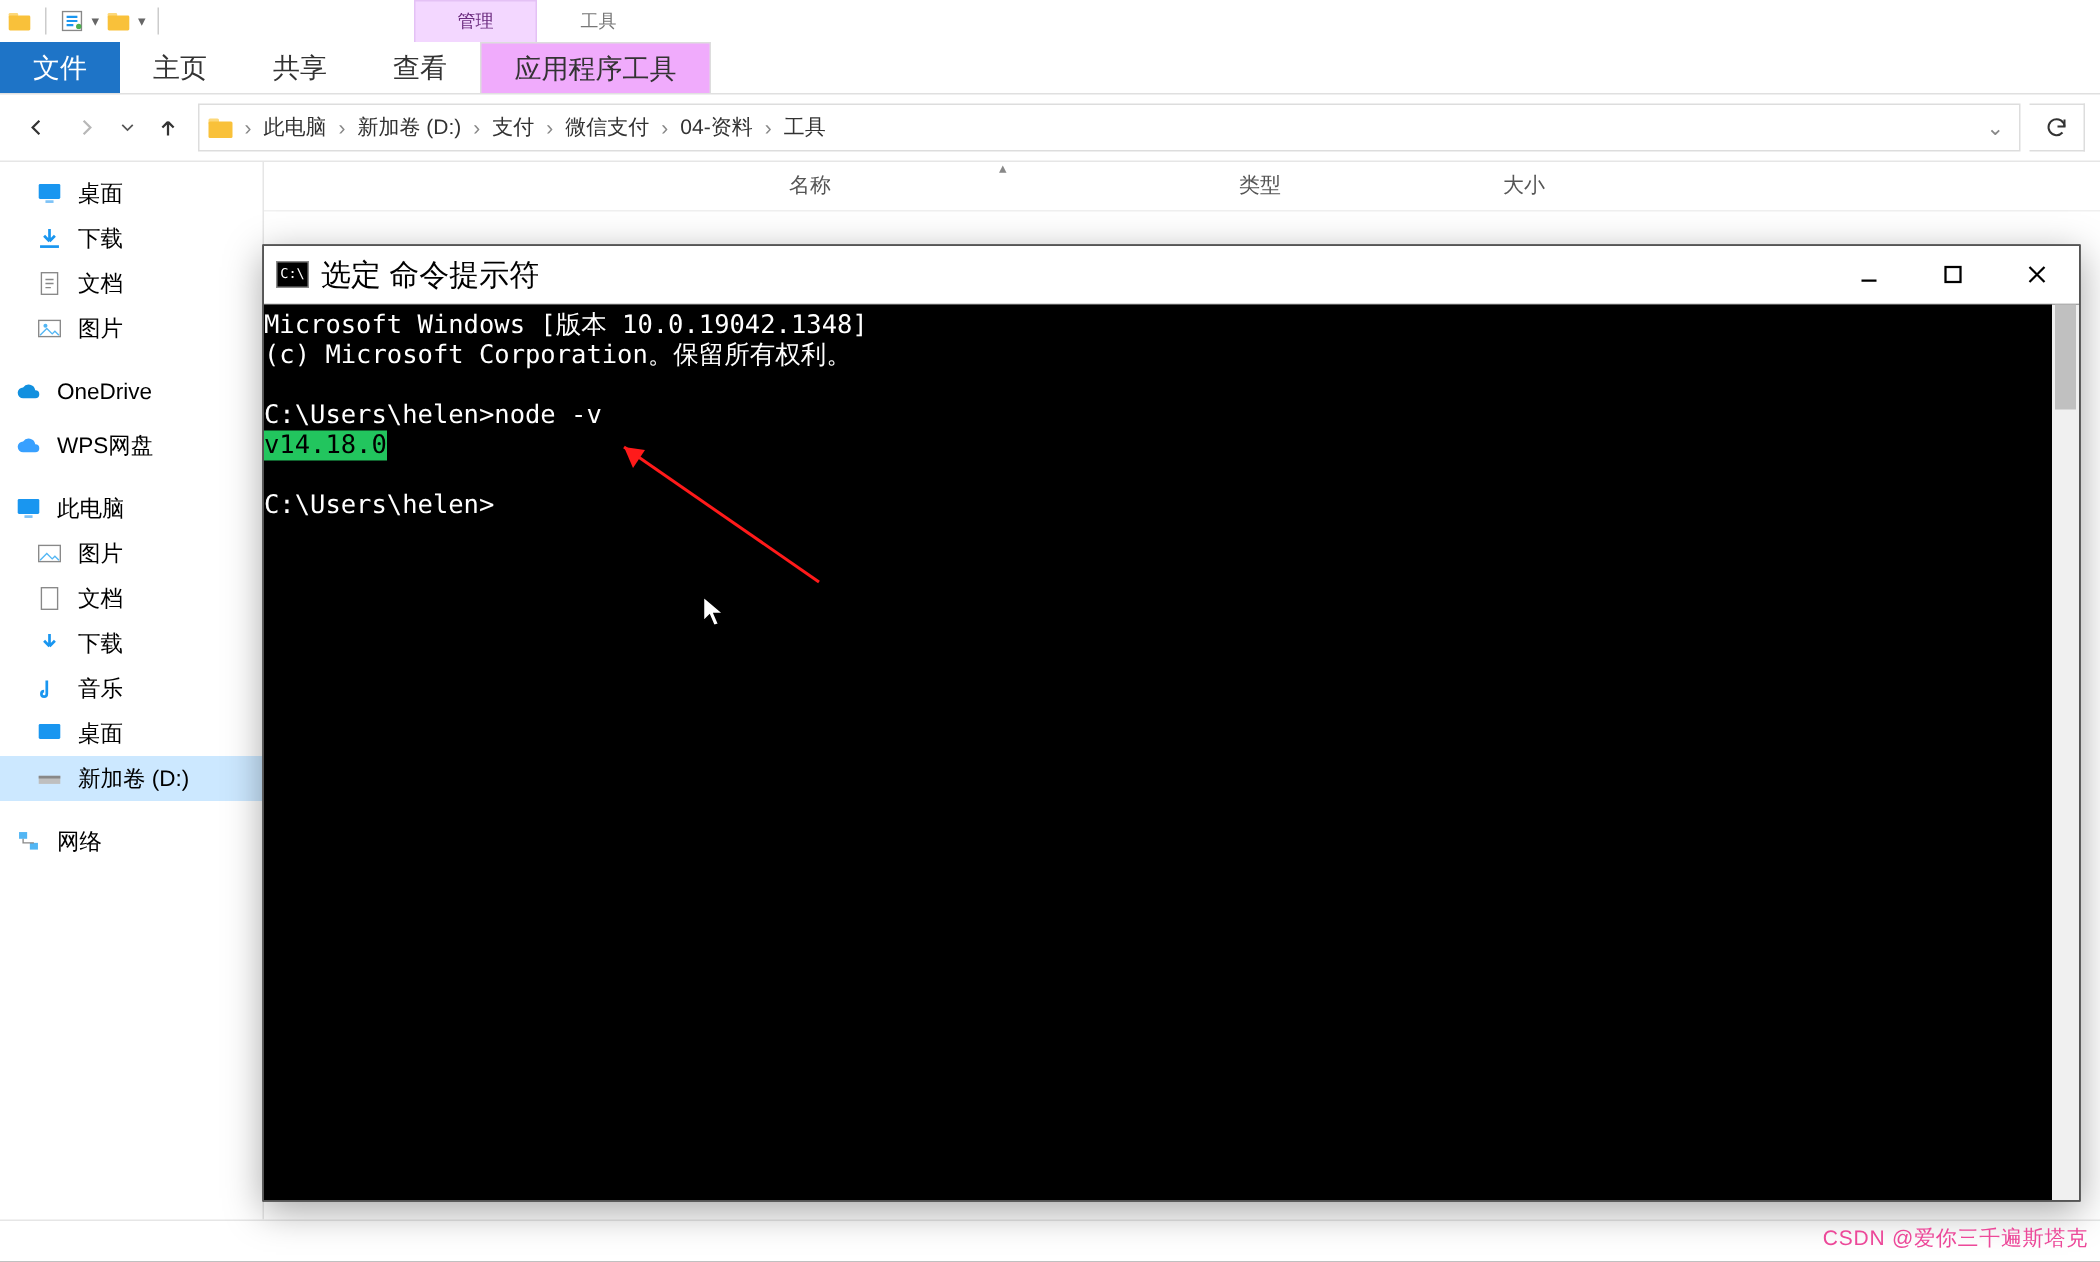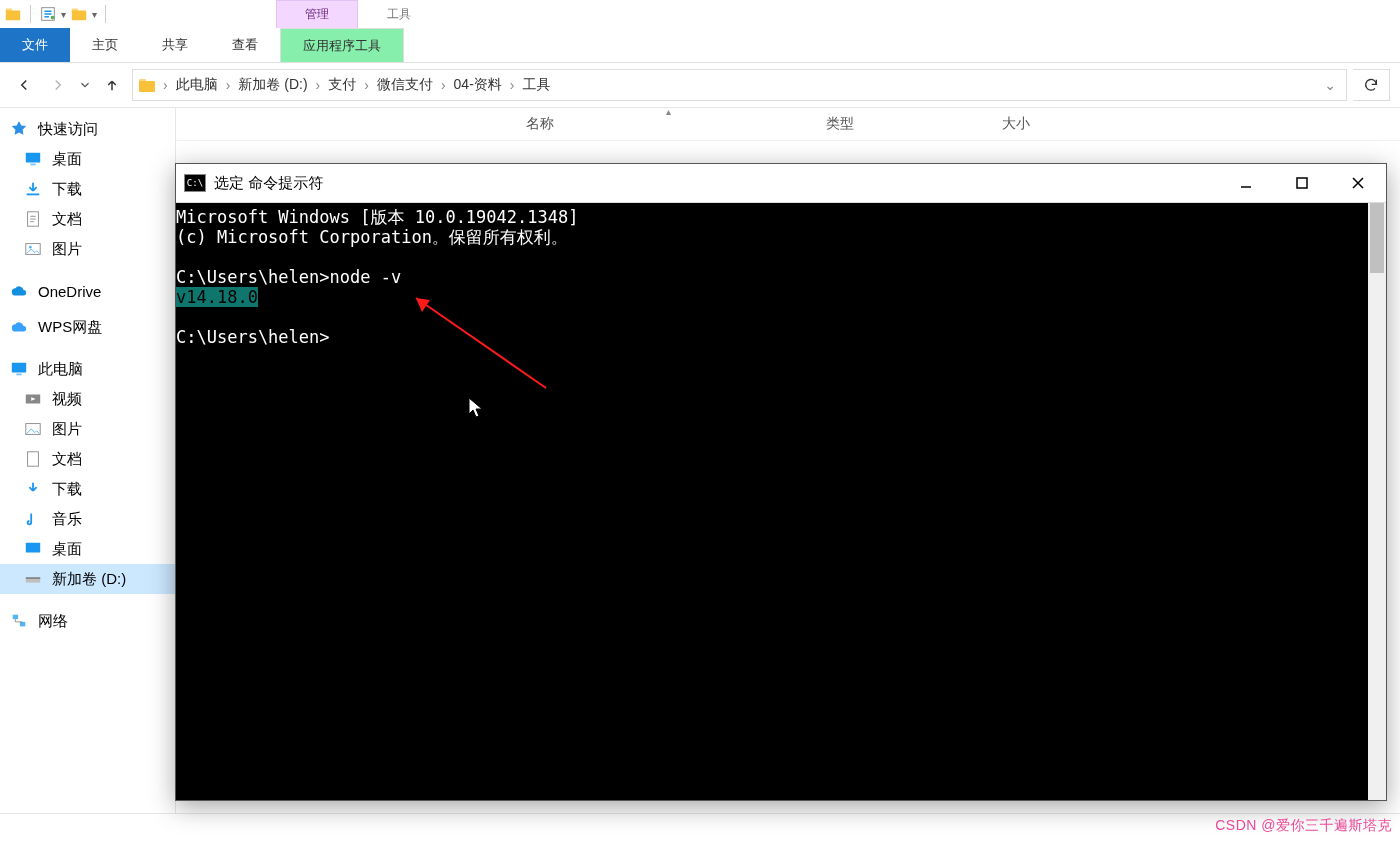--- a/index.html
+++ b/index.html
@@ -5,23 +5,23 @@
   html,body{margin:0;padding:0;width:1400px;height:841px;font-family:"Microsoft YaHei","Segoe UI",sans-serif;font-size:14px;background:#fff;overflow:hidden;color:#000}
   .titlebar{height:28px;background:#fff;display:flex;align-items:center;padding:0 4px;border-bottom:0}
   .titlebar .qat{display:flex;align-items:center;gap:4px}
   .qat .icn{width:18px;height:18px}
   .qat .sep{width:1px;height:18px;background:#ccc;margin:0 4px}
   .context-tabs{position:absolute;top:0;left:276px;display:flex;height:28px;align-items:stretch}
   .ctab{display:flex;align-items:center;justify-content:center;padding:0 28px;font-size:12px;color:#333;border:1px solid #ddd;border-bottom:none;background:#fafafa}
   .ctab.mgmt{background:#f3d7ff;color:#6a2a7e;border-color:#e4c1f5}
   .ctab.tool{background:#fff;border-color:transparent;color:#777}
   .ribbon-tabs{height:34px;display:flex;align-items:stretch;border-bottom:1px solid #e0e0e0;background:#fff}
-  .rtab{display:flex;align-items:center;justify-content:center;padding:0 22px;font-size:13px;color:#333;cursor:pointer}
+  .rtab{display:flex;align-items:center;justify-content:center;padding:0 22px;font-size:18px;color:#333;cursor:pointer}
   .rtab.file{background:#1e74c7;color:#fff;font-weight:400}
-  .rtab.app{border:1px solid #ddd;border-bottom:none;background:#86efac}
+  .rtab.app{border:1px solid #ddd;border-bottom:none;background:#f0abfc}
   .navrow{height:44px;display:flex;align-items:center;padding:0 10px;border-bottom:1px solid #e6e6e6;gap:6px}
   .navbtn{width:28px;height:28px;display:flex;align-items:center;justify-content:center;color:#555;border-radius:2px}
   .navbtn svg{width:18px;height:18px}
   .addr{flex:1;height:30px;border:1px solid #ddd;display:flex;align-items:center;padding:0 4px;gap:2px;font-size:14px;color:#333}
   .addr .folder-icn{width:20px;height:20px;margin-right:4px}
   .addr .crumb{padding:2px 6px;white-space:nowrap}
   .addr .chev{color:#888}
   .refresh{width:36px;height:30px;border:1px solid #ddd;border-left:none;display:flex;align-items:center;justify-content:center}
   .body{display:flex;height:calc(100% - 28px - 34px - 44px - 30px)}
   .sidebar{width:175px;border-right:1px solid #e6e6e6;overflow:hidden;padding-top:6px}
@@ -35,27 +35,27 @@
   .col{position:absolute}
   .col.name{left:350px}
   .col.type{left:650px}
   .col.size{left:826px}
   .sort-ind{position:absolute;left:490px;top:-2px;color:#888;font-size:10px}
   
   .cmdwin{position:absolute;left:175px;top:163px;width:1210px;height:636px;box-shadow:0 6px 24px rgba(0,0,0,.35);border:1px solid #555;background:#000;display:flex;flex-direction:column}
   .cmd-title{height:38px;background:#fff;display:flex;align-items:center;border-bottom:1px solid #ddd}
   .cmd-title .lead{display:flex;align-items:center;gap:8px;padding-left:8px}
   .cmd-title .lead .cmdicn{width:20px;height:16px;background:#000;border:1px solid #888;display:flex;align-items:center;justify-content:center;color:#fff;font-size:9px;font-family:Consolas,monospace}
-  .cmd-title .ttl{font-size:15px}
+  .cmd-title .ttl{font-size:20px}
   .cmd-ctrls{margin-left:auto;display:flex}
   .cmd-ctrls .cbtn{width:56px;height:38px;display:flex;align-items:center;justify-content:center}
   .cmd-body{flex:1;position:relative;background:#000;color:#fff;font-family:"NSimSun","SimSun",Consolas,monospace;font-size:17px;line-height:20px;padding:4px 0 0 0;white-space:pre}
   .cmd-scroll{position:absolute;right:0;top:0;bottom:0;width:18px;background:#f0f0f0}
   .cmd-scroll .thumb{position:absolute;left:2px;right:2px;top:0;height:70px;background:#c0c0c0}
-  .selected{background:#0f766e;color:#000}
+  .selected{background:#22c55e;color:#000}
   .arrow{position:absolute;pointer-events:none}
   .cursor{position:absolute;left:292px;top:194px;pointer-events:none}
   .watermark{position:absolute;right:8px;bottom:6px;color:#ec4899;font-size:14px;letter-spacing:.5px}
   
   .folder-rect{fill:#f9c13a}
   .folder-tab{fill:#fcd87a}
   .blue-star{fill:#2b8fe6}
   .mon-rect{fill:#1996f0}
   .mon-base{fill:#7ec3f7}
 </style>
@@ -140,26 +140,20 @@
   <div class="refresh">
       <svg width="16" height="16" viewBox="0 0 24 24">
         <path d="M20 11a8 8 0 10-2 6" fill="none" stroke="#333" stroke-width="2"></path>
         <path d="M20 4v7h-7" fill="none" stroke="#333" stroke-width="2"></path>
       </svg>
     </div>
 </div>
 
 <div class="body">
   <div class="sidebar">
-    <div class="sb-item sb-group">
-      <svg class="ic" viewBox="0 0 20 20">
-          <path class="blue-star" d="M10 1l2.5 5 5.5.8-4 4 .9 5.6L10 13.8 5.1 16.4 6 10.8 2 6.8 7.5 6z"></path>
-        </svg>
-      <span>快速访问</span>
-    </div>
     <div class="sb-item">
         <svg class="ic" viewBox="0 0 20 20">
           <rect class="mon-rect" x="2" y="3" width="16" height="11" rx="1"></rect>
           <rect class="mon-base" x="7" y="15" width="6" height="2"></rect>
         </svg>
         <span>桌面</span>
       </div>
     <div class="sb-item">
         <svg class="ic" viewBox="0 0 20 20">
           <path d="M10 3v9m0 0l-4-4m4 4l4-4" stroke="#1996f0" stroke-width="2" fill="none"></path>
@@ -196,27 +190,20 @@
         </svg>
         <span>WPS网盘</span>
       </div>
     <div class="sb-sp"></div>
     <div class="sb-item sb-group">
         <svg class="ic" viewBox="0 0 20 20">
           <rect class="mon-rect" x="2" y="3" width="16" height="11" rx="1"></rect>
           <rect class="mon-base" x="7" y="15" width="6" height="2"></rect>
         </svg>
         <span>此电脑</span>
-      </div>
-    <div class="sb-item">
-        <svg class="ic" viewBox="0 0 20 20">
-          <rect x="2" y="5" width="16" height="10" fill="#888"></rect>
-          <path d="M8 8l5 2-5 2z" fill="#fff"></path>
-        </svg>
-        <span>视频</span>
       </div>
     <div class="sb-item">
         <svg class="ic" viewBox="0 0 20 20">
           <rect x="2" y="4" width="16" height="12" fill="#fff" stroke="#888"></rect>
           <path d="M3 15l5-5 4 4 2-2 3 3" fill="none" stroke="#52b6f4"></path>
         </svg>
         <span>图片</span>
       </div>
     <div class="sb-item">
         <svg class="ic" viewBox="0 0 20 20">

